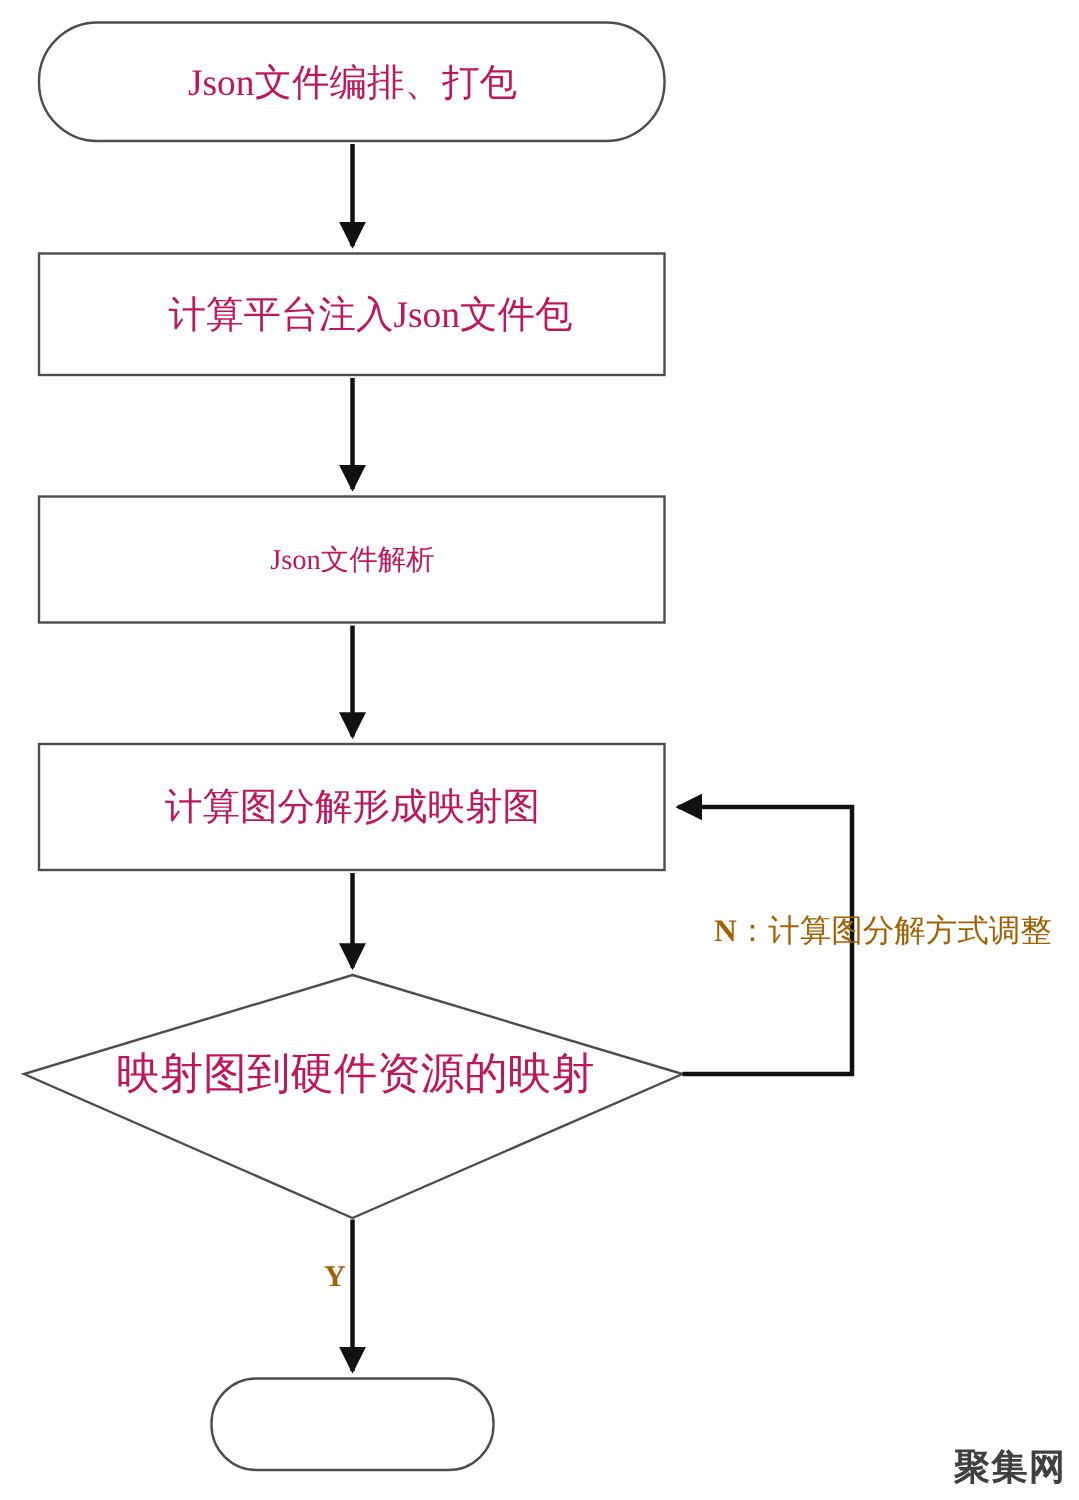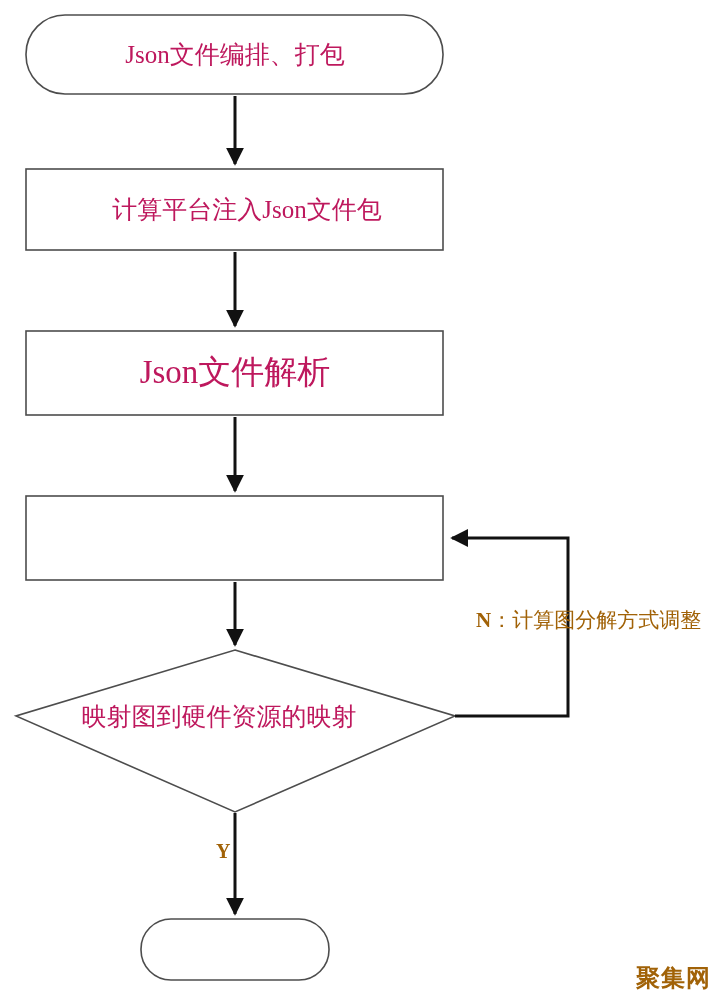--- a/index.html
+++ b/index.html
@@ -25,23 +25,23 @@
     position: absolute;
     display: flex;
     align-items: center;
     justify-content: center;
     text-align: center;
     color: #be185d;
     pointer-events: none;
   }
   .lbl-start   { left: 25px;  top: 14px;  width: 420px; height: 80px;  font-size: 25px; }
   .lbl-inject  { left: 25px;  top: 168px; width: 420px; height: 82px;  font-size: 25px; margin-left: 12px; }
-  .lbl-parse   { left: 25px;  top: 330px; width: 420px; height: 85px;  font-size: 33px; }
+  .lbl-parse   { left: 25px;  top: 330px; width: 420px; height: 85px;  font-size: 19px; }
   .lbl-decomp  { left: 25px;  top: 495px; width: 420px; height: 85px;  font-size: 25px; }
-  .lbl-decide  { left: 14px;  top: 692px; width: 410px; height: 48px;  font-size: 25px; }
+  .lbl-decide  { left: 32px;  top: 692px; width: 410px; height: 48px;  font-size: 29px; }
   .lbl-end     { left: 140px; top: 918px; width: 190px; height: 62px;  font-size: 25px; }
 
   .edge-label {
     position: absolute;
     color: #a16207;
     white-space: nowrap;
   }
   .lbl-n {
     left: 476px;
     top: 606px;
@@ -56,21 +56,21 @@
     top: 840px;
     font-size: 20px;
     font-weight: bold;
   }
   .watermark {
     position: absolute;
     right: 8px;
     bottom: 6px;
     font-size: 24px;
     font-weight: bold;
-    color: #a16207;
+    color: #404040;
     letter-spacing: 1px;
     font-family: "Liberation Sans", sans-serif;
   }
 </style>
 </head>
 <body>
 
 <div id="flow-root">
 
   <svg width="719" height="1000" viewBox="0 0 719 1000" style="position:absolute;left:0;top:0;">
@@ -105,20 +105,21 @@
 
     <line x1="235" y1="813" x2="235" y2="914" stroke="#111111" stroke-width="3" marker-end="url(#arrow)"></line>
   </svg>
 
   <div class="node-label lbl-start">Json文件编排、打包</div>
 
   <div class="node-label lbl-inject">计算平台注入Json文件包</div>
 
   <div class="node-label lbl-parse">Json文件解析</div>
 
+  <div class="node-label lbl-decomp">计算图分解形成映射图</div>
 
   <div class="node-label lbl-decide">映射图到硬件资源的映射</div>
 
 
   <div class="edge-label lbl-n">
     <span>N</span><span class="n-text">：计算图分解方式调整</span>
   </div>
 
   <div class="edge-label lbl-y">Y</div>
 

